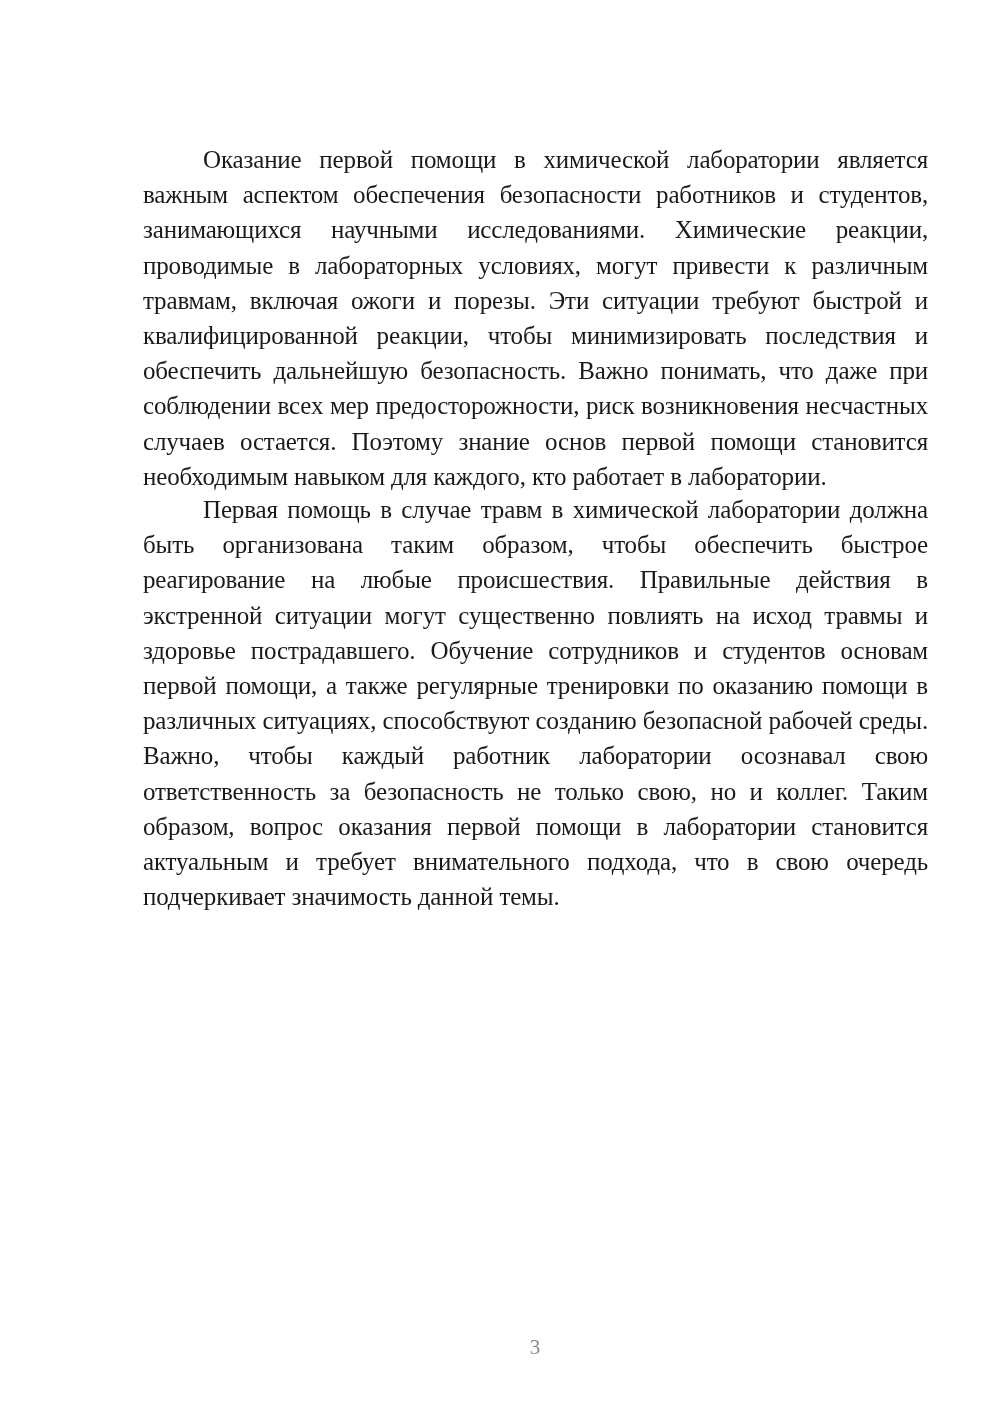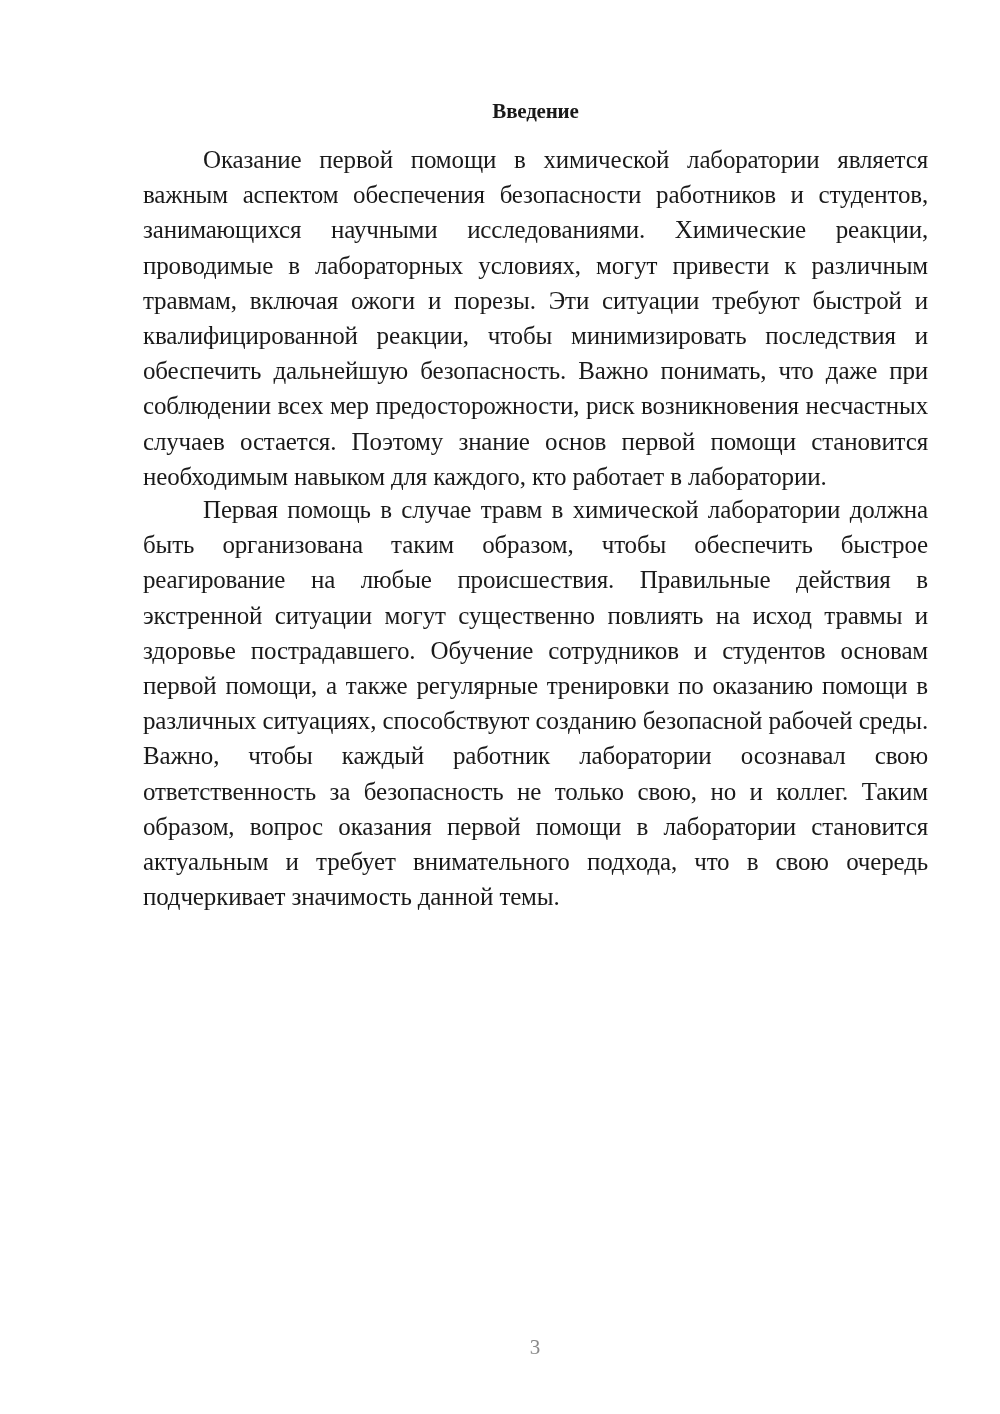--- a/index.html
+++ b/index.html
@@ -55,20 +55,19 @@
       text-align: center;
       font-size: 21px;
       line-height: 26px;
       color: #8a8a8a;
     }
   </style>
 </head>
 <body>
 
 <div class="page">
-  <div class="title">Введение</div>
 
   <p class="paragraph p1">Оказание первой помощи в химической лаборатории является важным аспектом обеспечения безопасности работников и студентов, занимающихся научными исследованиями. Химические реакции, проводимые в лабораторных условиях, могут привести к различным травмам, включая ожоги и порезы. Эти ситуации требуют быстрой и квалифицированной реакции, чтобы минимизировать последствия и обеспечить дальнейшую безопасность. Важно понимать, что даже при соблюдении всех мер предосторожности, риск возникновения несчастных случаев остается. Поэтому знание основ первой помощи становится необходимым навыком для каждого, кто работает в лаборатории.</p>
 
   <p class="paragraph p2">Первая помощь в случае травм в химической лаборатории должна быть организована таким образом, чтобы обеспечить быстрое реагирование на любые происшествия. Правильные действия в экстренной ситуации могут существенно повлиять на исход травмы и здоровье пострадавшего. Обучение сотрудников и студентов основам первой помощи, а также регулярные тренировки по оказанию помощи в различных ситуациях, способствуют созданию безопасной рабочей среды. Важно, чтобы каждый работник лаборатории осознавал свою ответственность за безопасность не только свою, но и коллег. Таким образом, вопрос оказания первой помощи в лаборатории становится актуальным и требует внимательного подхода, что в свою очередь подчеркивает значимость данной темы.</p>
 
   <div class="page-number">3</div>
 </div>
 
 </body></html>

